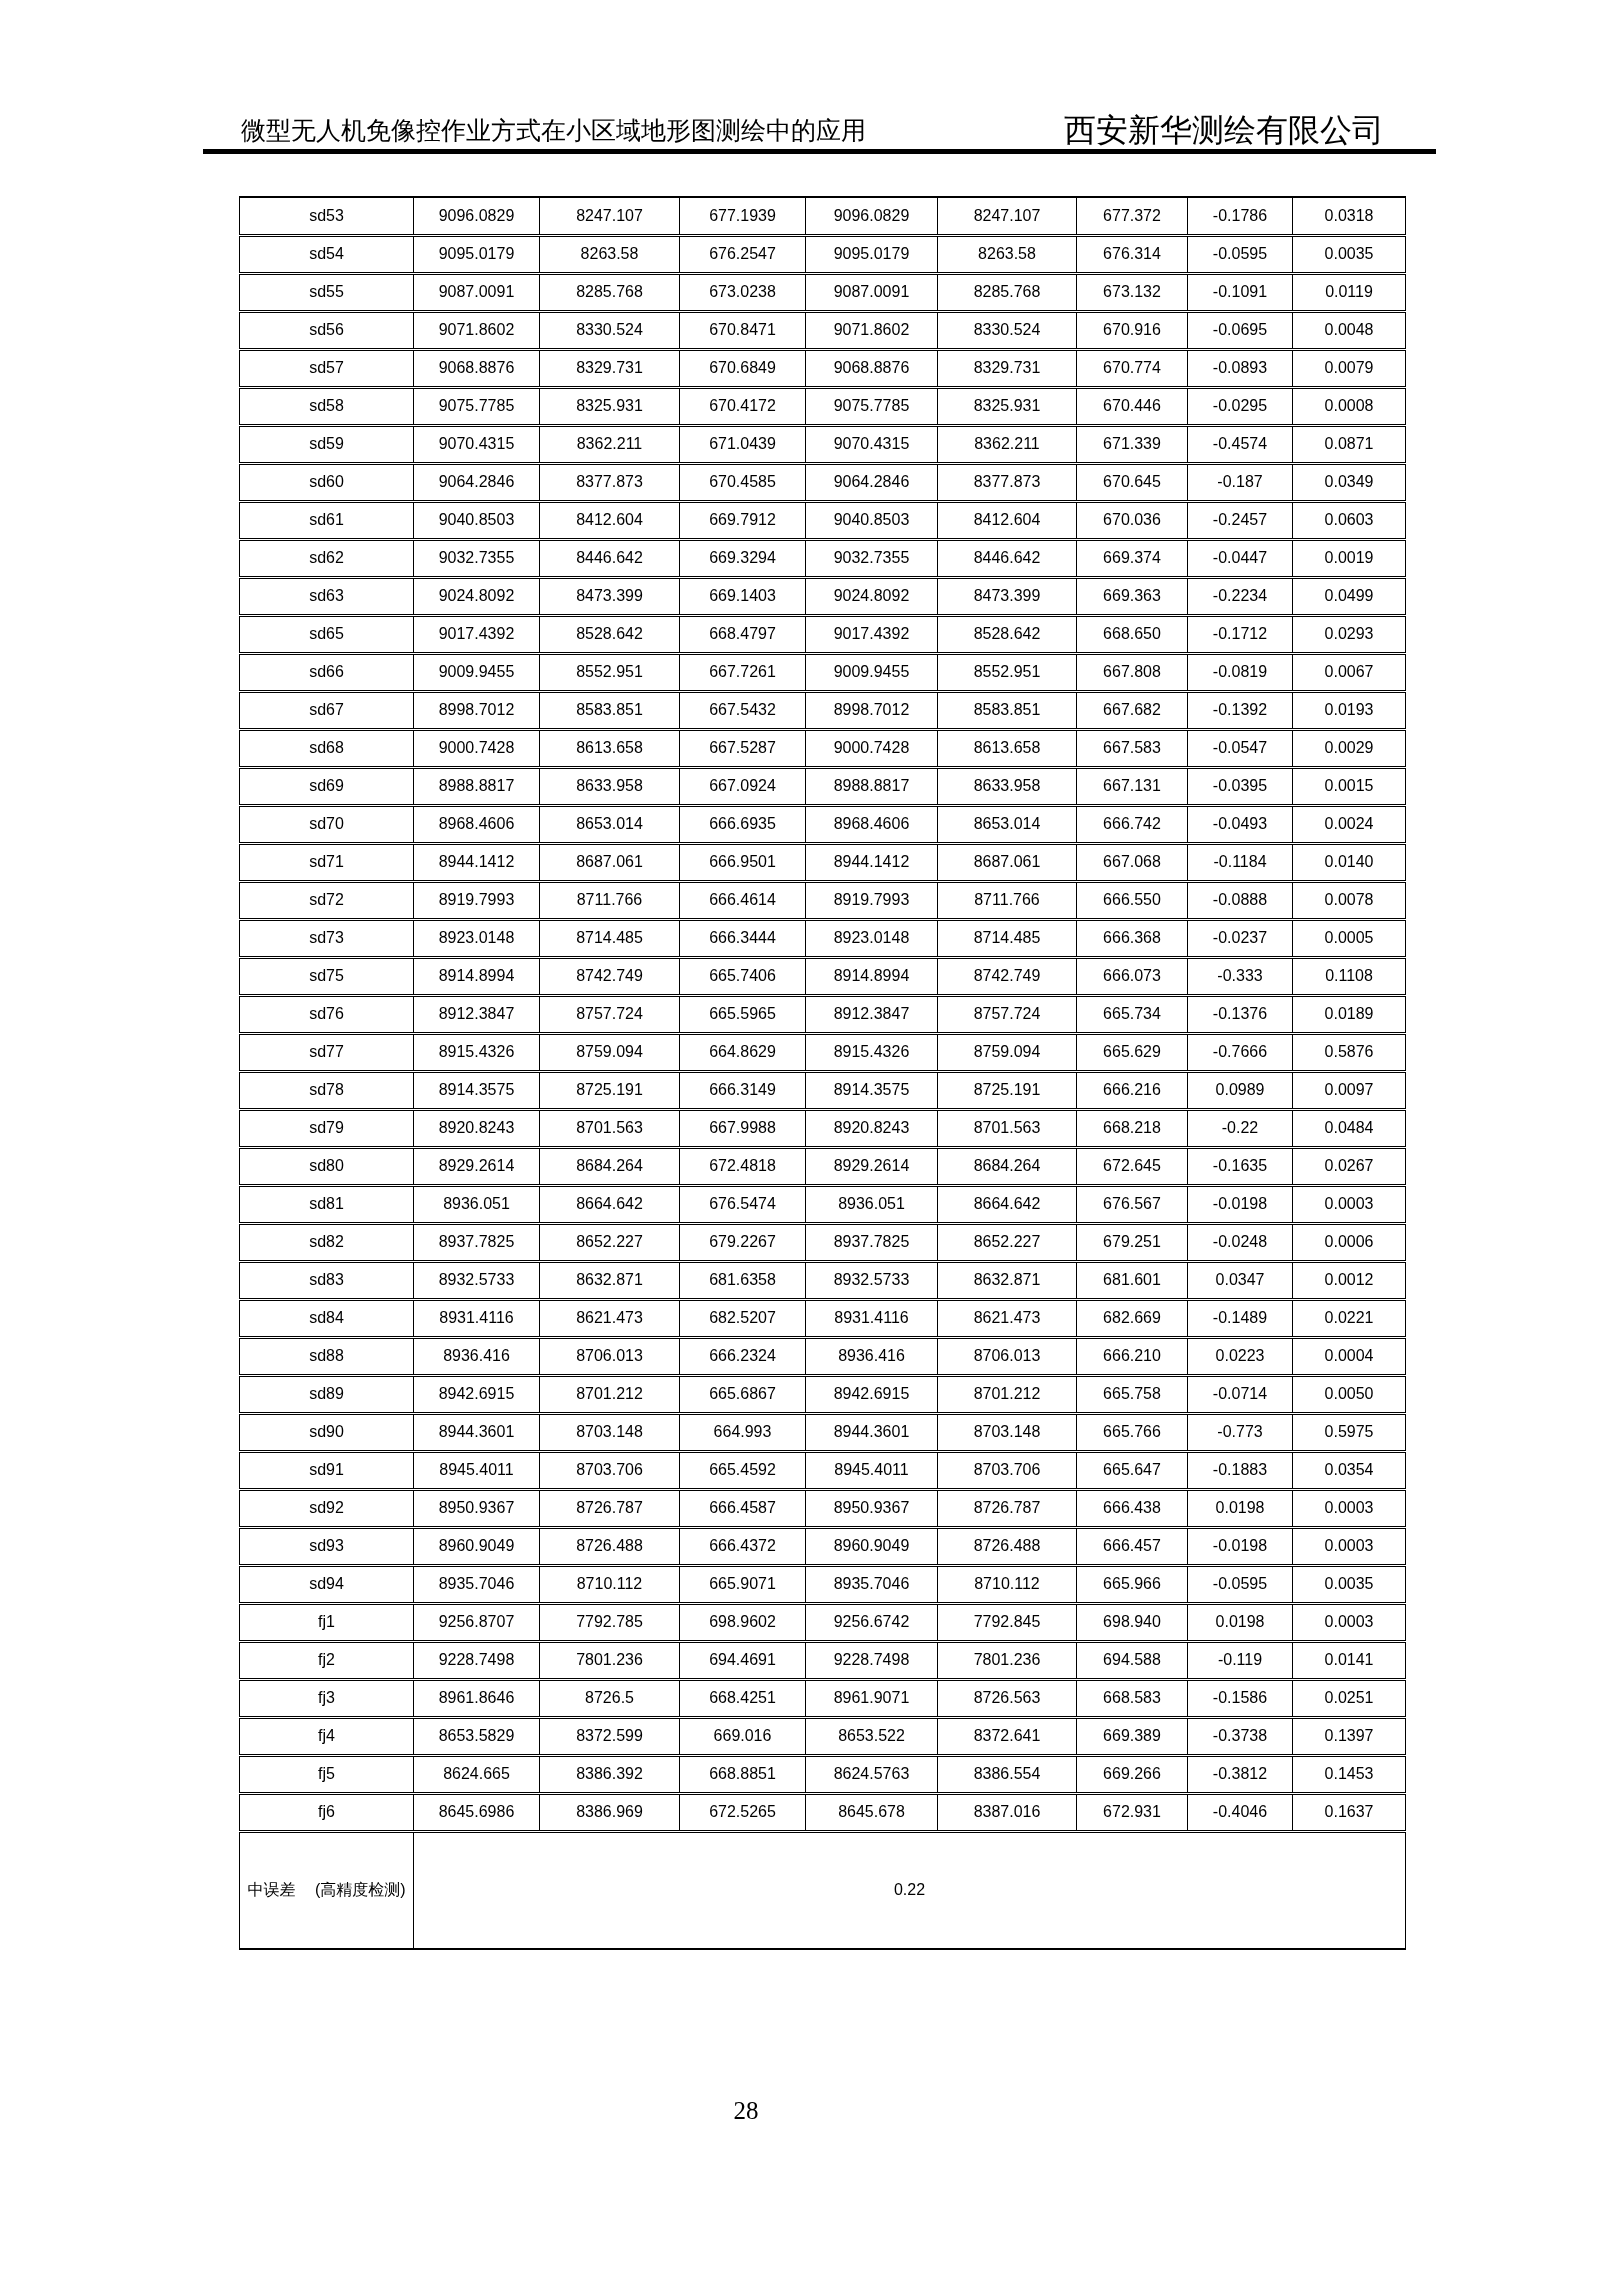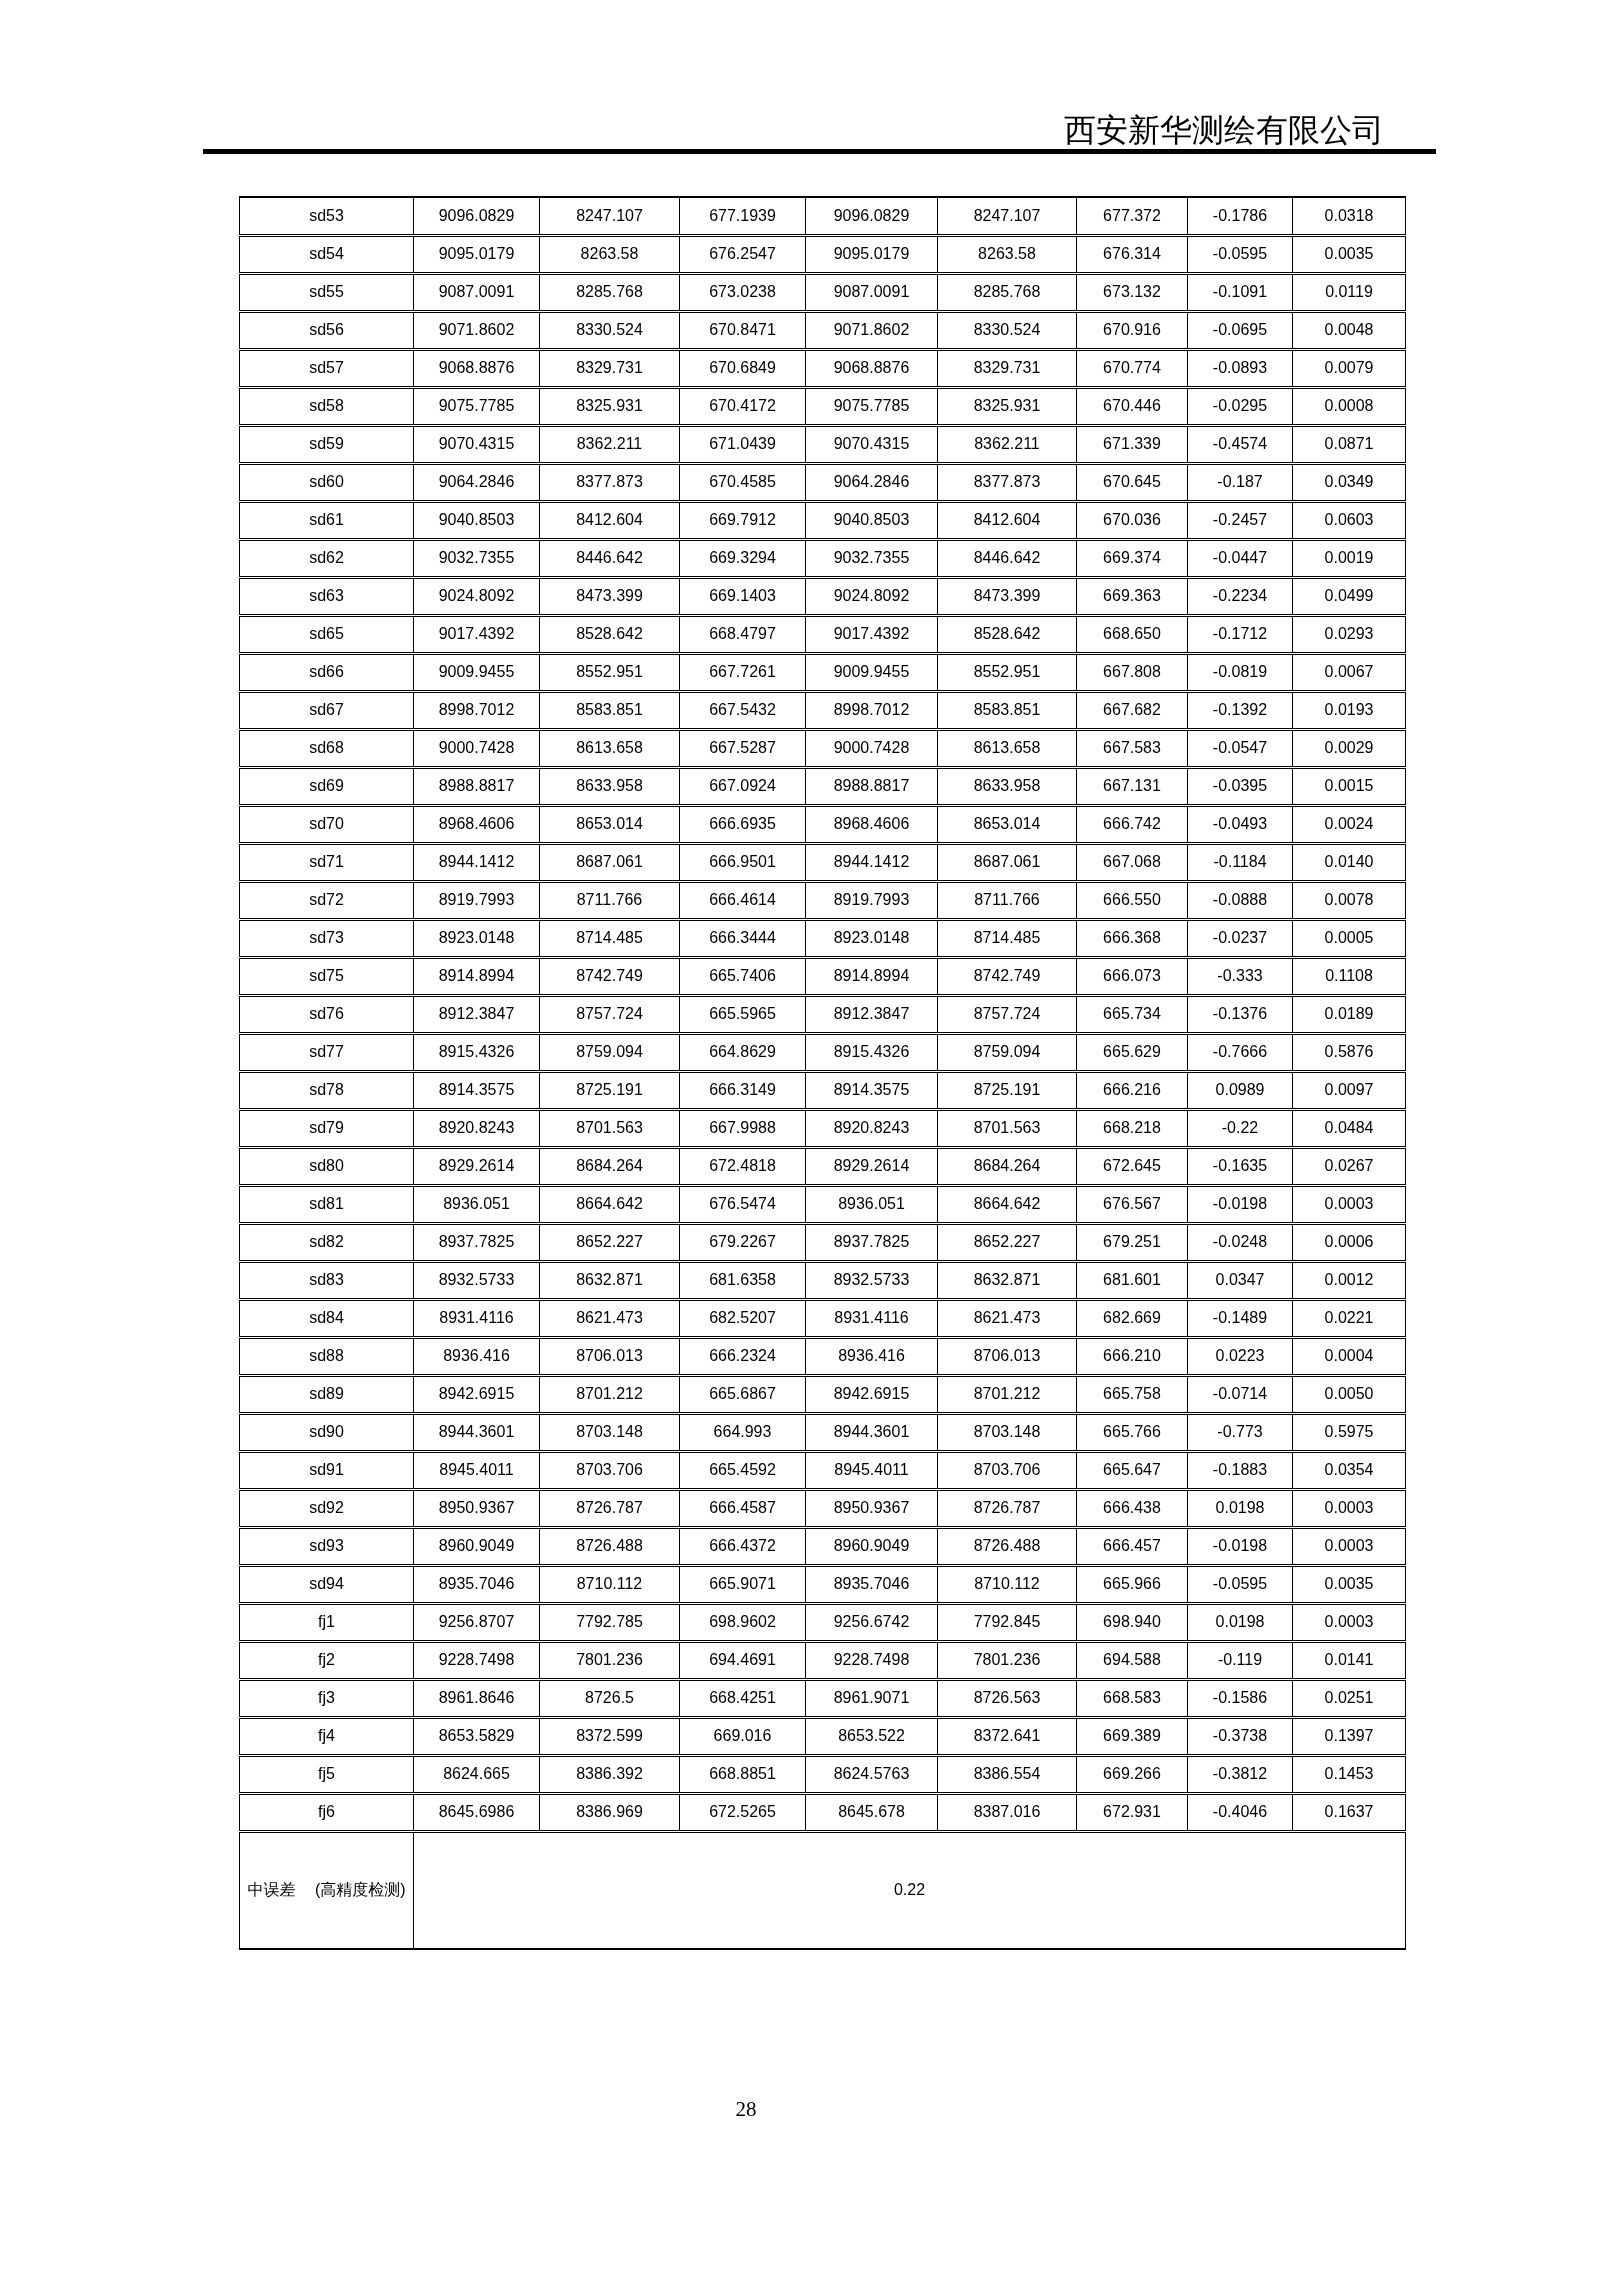--- a/index.html
+++ b/index.html
@@ -48,28 +48,29 @@
   .rmse-label-wrap {
     display: flex; flex-direction: row;
     justify-content: center; align-items: center;
     gap: 19.6px; height: 115px; line-height: 1.1;
   }
 
   .page-number {
     position: absolute; left: 0; top: 2097px; width: 1492px;
     text-align: center;
     font-family: "Liberation Serif", serif;
-    font-size: 21px;
+    font-size: 25px;
   }
 </style>
 </head>
 <body>
 
 <div class="page" data-name="page">
 
+  <div class="header-left" data-name="header-title">微型无人机免像控作业方式在小区域地形图测绘中的应用</div>
 
   <div class="header-right" data-name="header-company">西安新华测绘有限公司</div>
 
   <div class="header-rule" data-name="header-rule"></div>
 
   <table class="survey" data-name="survey-table">
     <colgroup>
       <col style="width:174px">
       <col style="width:126px">
       <col style="width:140px">

